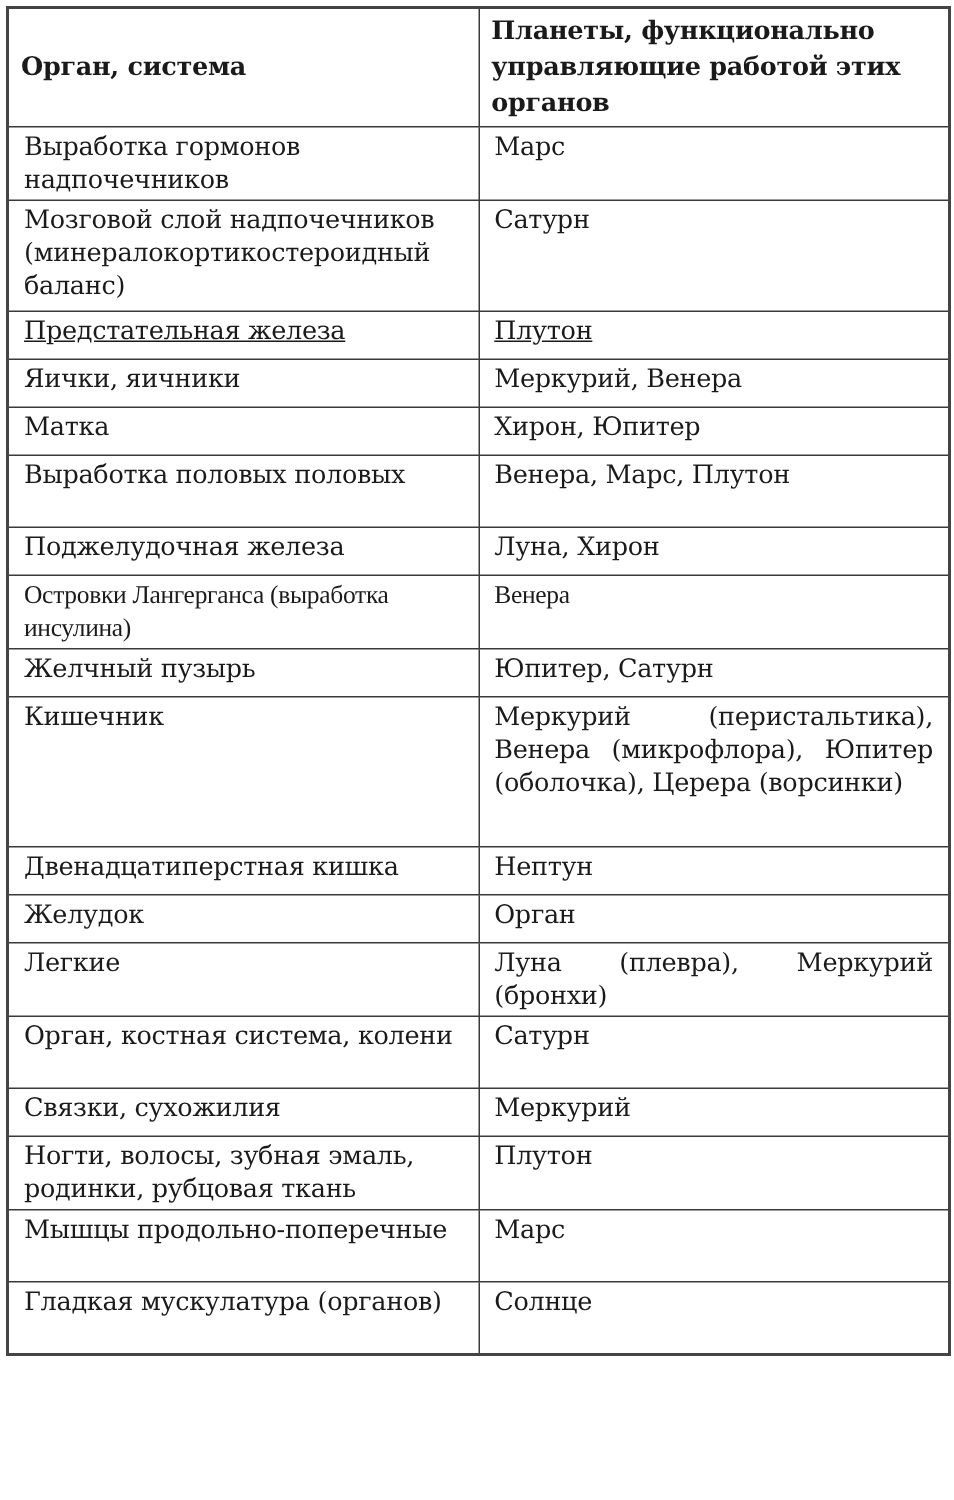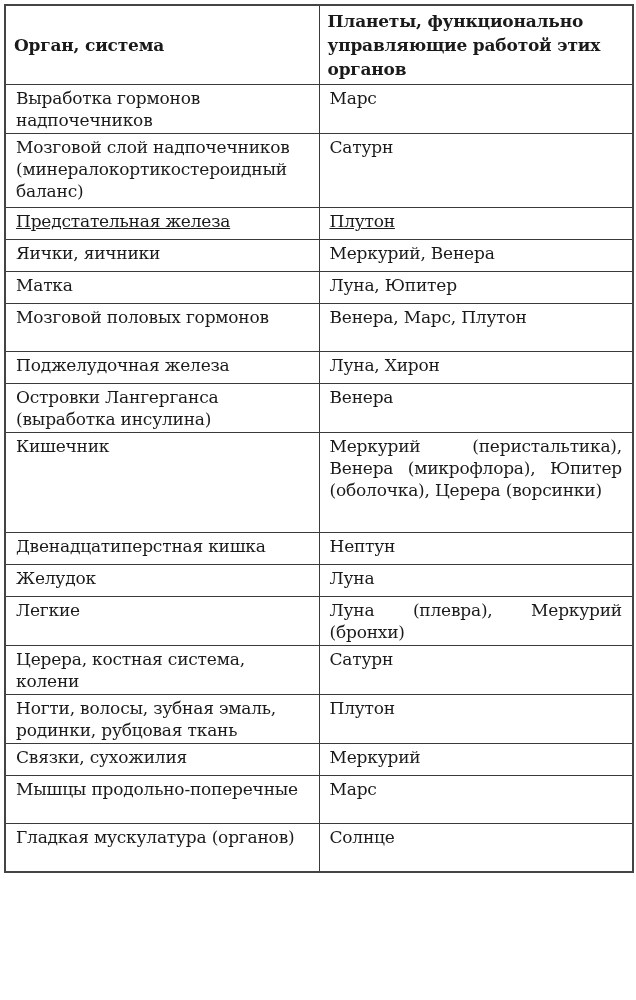--- a/index.html
+++ b/index.html
@@ -76,61 +76,65 @@
         <tr style="height: 32px; text-decoration: underline;">
           <td>Предстательная железа</td>
           <td class="planets">Плутон</td>
         </tr>
         <tr style="height: 32px;">
           <td>Яички, яичники</td>
           <td class="planets">Меркурий, Венера</td>
         </tr>
         <tr style="height: 32px;">
           <td>Матка</td>
-          <td class="planets">Луна, Юпитер</td>
+          <td class="planets">Хирон, Юпитер</td>
         </tr>
         <tr style="height: 48px;">
-          <td>Мозговой половых гормонов</td>
+          <td>Выработка половых половых</td>
           <td class="planets">Венера, Марс, Плутон</td>
         </tr>
         <tr style="height: 32px;">
           <td>Поджелудочная железа</td>
           <td class="planets">Луна, Хирон</td>
         </tr>
-        <tr style="height: 48px;">
+        <tr style="height: 48px; font-family: Liberation Serif, serif;">
           <td>Островки Лангерганса (выработка инсулина)</td>
           <td class="planets">Венера</td>
+        </tr>
+        <tr style="height: 32px;">
+          <td>Желчный пузырь</td>
+          <td class="planets">Юпитер, Сатурн</td>
         </tr>
         <tr style="height: 100px; padding-left: 40px;">
           <td>Кишечник</td>
           <td class="planets">Меркурий (перистальтика), Венера (микрофлора), Юпитер (оболочка), Церера (ворсинки)</td>
         </tr>
         <tr style="height: 32px;">
           <td>Двенадцатиперстная кишка</td>
           <td class="planets">Нептун</td>
         </tr>
         <tr style="height: 32px; margin-left: 48px;">
           <td>Желудок</td>
-          <td class="planets">Луна</td>
+          <td class="planets">Орган</td>
         </tr>
         <tr style="height: 48px;">
           <td>Легкие</td>
           <td class="planets">Луна (плевра), Меркурий (бронхи)</td>
         </tr>
         <tr style="height: 48px;">
-          <td>Церера, костная система, колени</td>
+          <td>Орган, костная система, колени</td>
           <td class="planets">Сатурн</td>
+        </tr>
+        <tr style="height: 32px;">
+          <td>Связки, сухожилия</td>
+          <td class="planets">Меркурий</td>
         </tr>
         <tr style="height: 48px;">
           <td>Ногти, волосы, зубная эмаль, родинки, рубцовая ткань</td>
           <td class="planets">Плутон</td>
-        </tr>
-        <tr style="height: 32px;">
-          <td>Связки, сухожилия</td>
-          <td class="planets">Меркурий</td>
         </tr>
         <tr style="height: 48px;">
           <td>Мышцы продольно-поперечные</td>
           <td class="planets">Марс</td>
         </tr>
         <tr style="height: 48px; padding-left: 36px;">
           <td>Гладкая мускулатура (органов)</td>
           <td class="planets">Солнце</td>
         </tr>
       </tbody>

